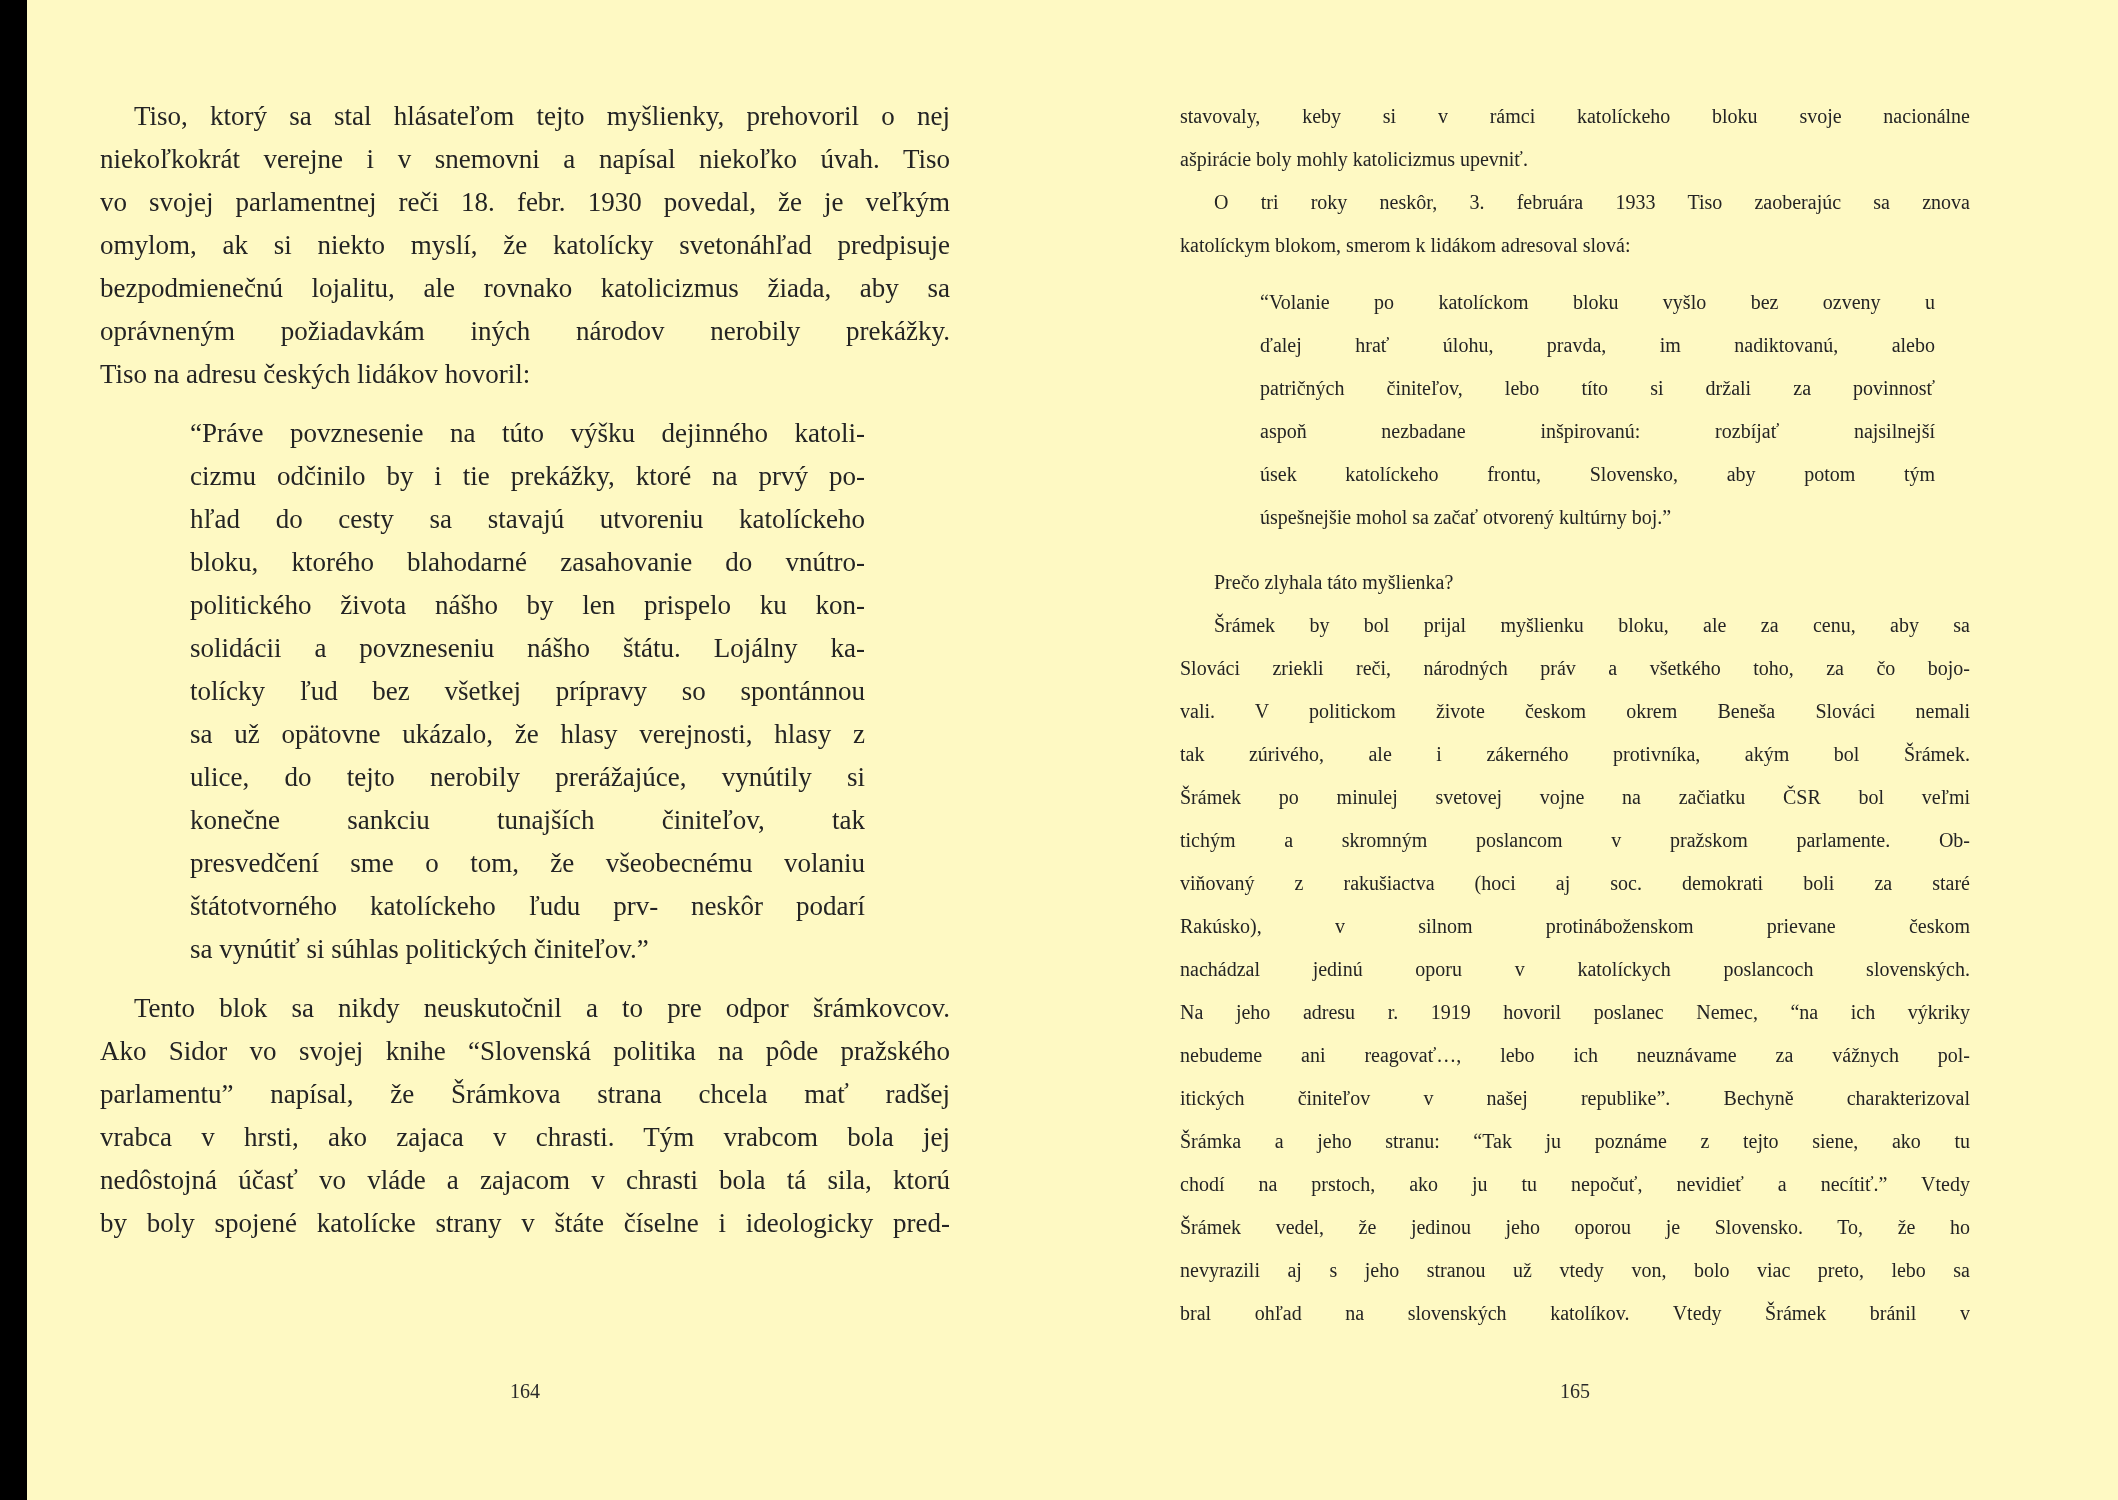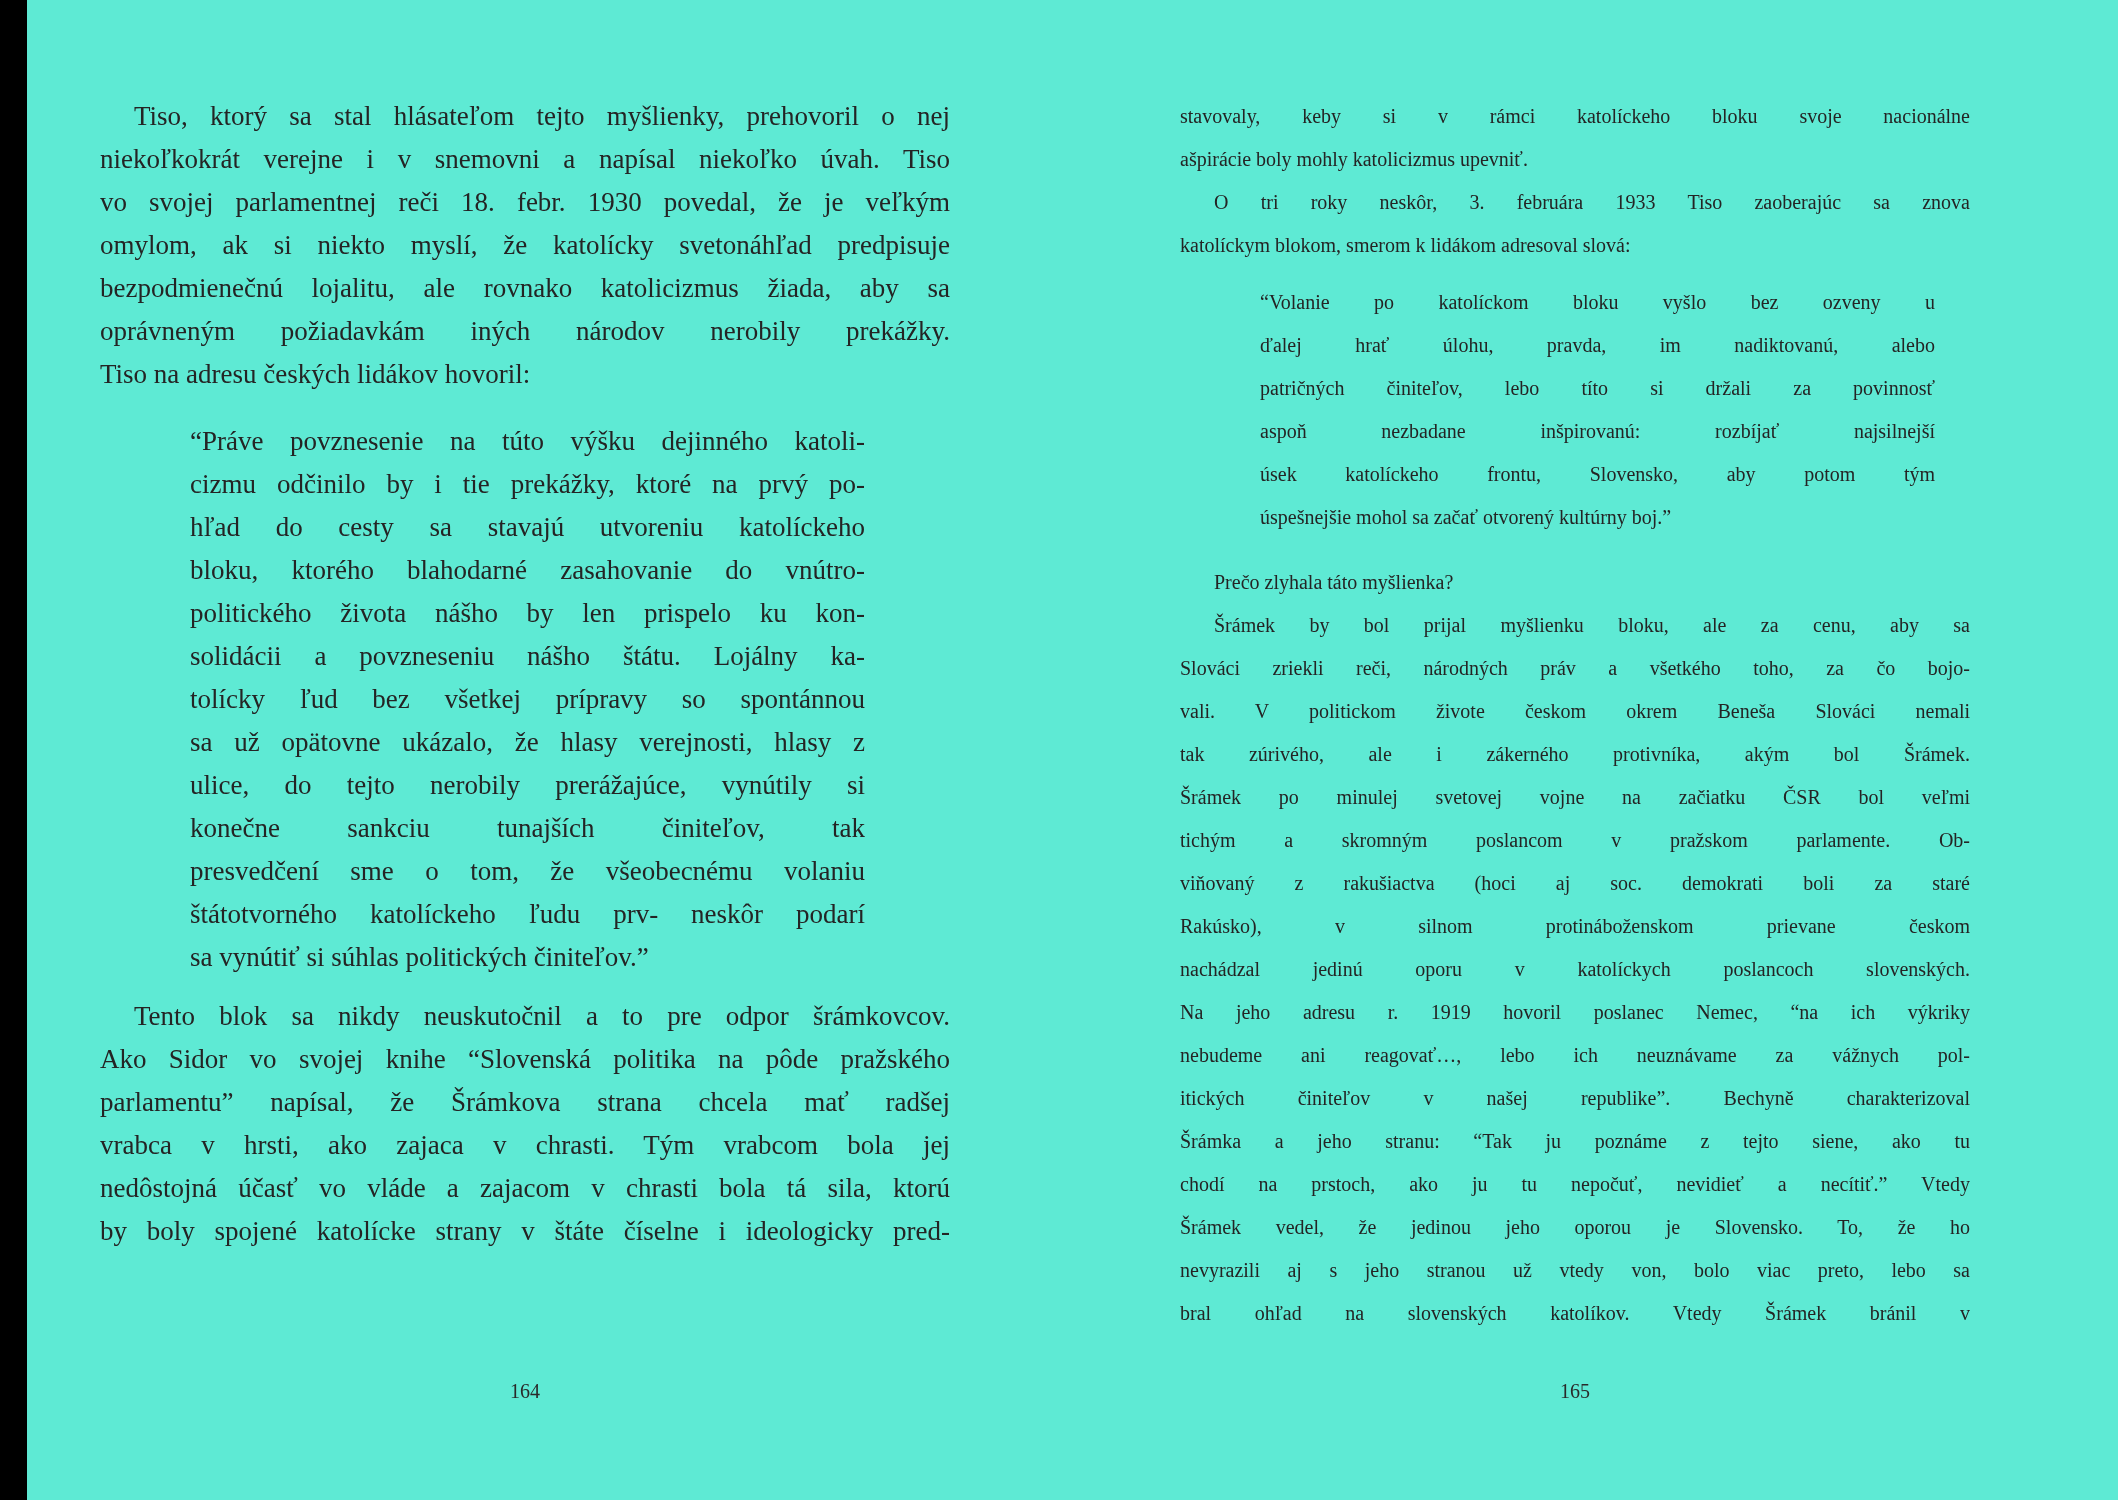--- a/index.html
+++ b/index.html
@@ -4,21 +4,21 @@
 <style>
   html, body {
     margin: 0;
     padding: 0;
     background: #ffffff;
   }
   .spread {
     position: relative;
     width: 2118px;
     height: 1500px;
-    background: #5eead4;
+    background: #fef9c3;
     overflow: hidden;
     font-family: "Liberation Serif", "DejaVu Serif", serif;
     color: #242424;
   }
   .binding-edge {
     position: absolute;
     left: 0;
     top: 0;
     width: 27px;
     height: 100%;
@@ -35,21 +35,21 @@
   .page-right .line { font-size: 20px; line-height: 43px; }
 
   .line.justify {
     text-align: justify;
     text-align-last: justify;
   }
   .line.left { text-align: left; }
   .line.indent { text-indent: 34px; }
 
   .quote { }
-  .page-left  .quote { margin: 24px 85px 16px 90px; }
+  .page-left  .quote { margin: 16px 85px 16px 90px; }
   .page-right .quote { margin: 14px 35px 22px 80px; }
 
   .page-number {
     position: absolute;
     top: 1285px;
     left: 0;
     right: 0;
     text-align: center;
     font-size: 20px;
     color: #2a2a2a;

